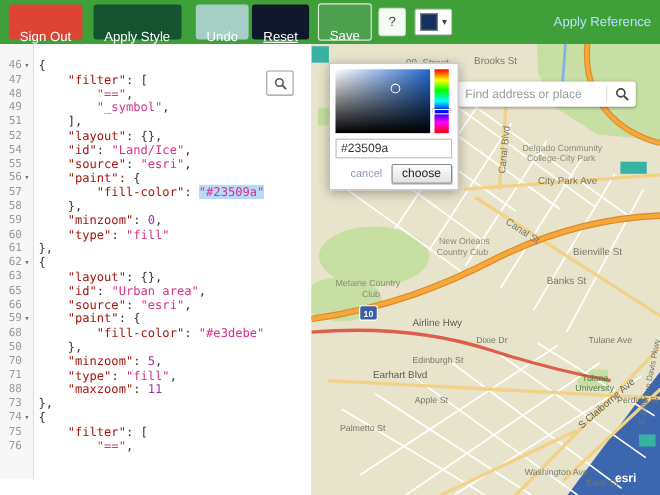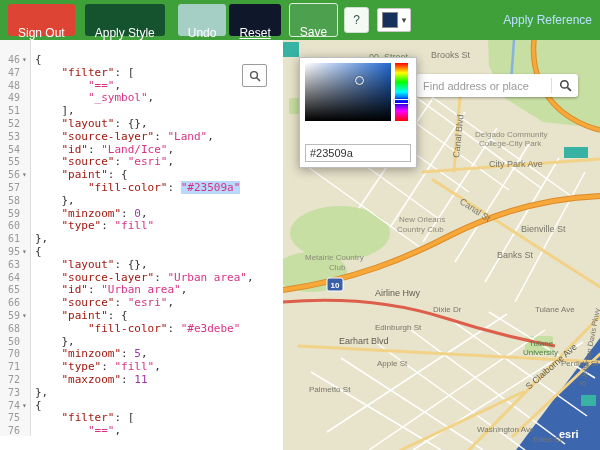--- a/index.html
+++ b/index.html
@@ -46,21 +46,21 @@
   .geo-divider{width:1px;height:15px;background:#ddd;}
   .geo-btn{width:26px;height:100%;border:none;background:transparent;display:flex;align-items:center;justify-content:center;cursor:pointer;}
 
   
   .picker{position:absolute;left:299px;top:57px;width:118px;background:#fff;border:1px solid #bdbdbd;box-shadow:0 2px 10px rgba(0,0,0,.35);padding:5px;box-sizing:border-box;z-index:10;}
   .picker-top{display:flex;gap:4px;}
   .sv{position:relative;width:86px;height:58px;background-image:linear-gradient(to top,#000,rgba(0,0,0,0)),linear-gradient(to right,#fff,#2268d0);cursor:crosshair;}
   .sv-cursor{position:absolute;left:58%;top:22%;width:7px;height:7px;border:1px solid #fff;border-radius:50%;box-shadow:0 0 1px rgba(0,0,0,.9);}
   .hue{position:relative;width:13px;height:58px;background:linear-gradient(to bottom,#f00,#ff0 17%,#0f0 33%,#0ff 50%,#00f 67%,#f0f 83%,#f00);cursor:pointer;}
   .hue-cursor{position:absolute;left:-1px;right:-1px;top:62%;height:3px;border:1px solid #fff;box-shadow:0 0 1px #000;}
-  .hex-input{margin-top:23px;width:100%;box-sizing:border-box;border:1px solid #bbb;font-size:11px;padding:2px 4px;color:#333;font-family:inherit;}
+  .hex-input{margin-top:5px;width:100%;box-sizing:border-box;border:1px solid #bbb;font-size:11px;padding:2px 4px;color:#333;font-family:inherit;}
   .picker-actions{margin-top:5px;display:flex;justify-content:flex-end;align-items:center;gap:8px;}
   .cancel-link{font-size:10px;color:#8a9bb0;text-decoration:none;cursor:pointer;}
   .choose-btn{font-size:11px;color:#222;background:linear-gradient(#fdfdfd,#e2e2e2);border:1px solid #8a8a8a;border-radius:2px;padding:2px 9px;box-shadow:0 1px 1px rgba(0,0,0,.2);font-family:inherit;cursor:pointer;}
 </style>
 </head>
 <body>
 
 <div class="app">
 
   <header class="topbar">
@@ -117,27 +117,20 @@
         </div>
         <div class="cm-row">
           <div class="cm-gutter">
             <span>52</span>
             <span class="cm-fold"></span>
           </div>
           <div class="cm-code"><span class="tok-plain">    </span><span class="tok-key">"layout"</span><span class="tok-plain">: {},</span></div>
         </div>
         <div class="cm-row">
           <div class="cm-gutter">
-            <span>53</span>
-            <span class="cm-fold"></span>
-          </div>
-          <div class="cm-code"><span class="tok-plain">    </span><span class="tok-key">"source-layer"</span><span class="tok-plain">: </span><span class="tok-str">"Land"</span><span class="tok-plain">,</span></div>
-        </div>
-        <div class="cm-row">
-          <div class="cm-gutter">
             <span>54</span>
             <span class="cm-fold"></span>
           </div>
           <div class="cm-code"><span class="tok-plain">    </span><span class="tok-key">"id"</span><span class="tok-plain">: </span><span class="tok-str">"Land/Ice"</span><span class="tok-plain">,</span></div>
         </div>
         <div class="cm-row">
           <div class="cm-gutter">
             <span>55</span>
             <span class="cm-fold"></span>
           </div>
@@ -180,38 +173,31 @@
         </div>
         <div class="cm-row">
           <div class="cm-gutter">
             <span>61</span>
             <span class="cm-fold"></span>
           </div>
           <div class="cm-code"><span class="tok-plain">},</span></div>
         </div>
         <div class="cm-row">
           <div class="cm-gutter">
-            <span>95</span>
+            <span>62</span>
             <span class="cm-fold">▾</span>
           </div>
           <div class="cm-code"><span class="tok-plain">{</span></div>
         </div>
         <div class="cm-row">
           <div class="cm-gutter">
             <span>63</span>
             <span class="cm-fold"></span>
           </div>
           <div class="cm-code"><span class="tok-plain">    </span><span class="tok-key">"layout"</span><span class="tok-plain">: {},</span></div>
-        </div>
-        <div class="cm-row">
-          <div class="cm-gutter">
-            <span>64</span>
-            <span class="cm-fold"></span>
-          </div>
-          <div class="cm-code"><span class="tok-plain">    </span><span class="tok-key">"source-layer"</span><span class="tok-plain">: </span><span class="tok-str">"Urban area"</span><span class="tok-plain">,</span></div>
         </div>
         <div class="cm-row">
           <div class="cm-gutter">
             <span>65</span>
             <span class="cm-fold"></span>
           </div>
           <div class="cm-code"><span class="tok-plain">    </span><span class="tok-key">"id"</span><span class="tok-plain">: </span><span class="tok-str">"Urban area"</span><span class="tok-plain">,</span></div>
         </div>
         <div class="cm-row">
           <div class="cm-gutter">
@@ -250,21 +236,21 @@
         </div>
         <div class="cm-row">
           <div class="cm-gutter">
             <span>71</span>
             <span class="cm-fold"></span>
           </div>
           <div class="cm-code"><span class="tok-plain">    </span><span class="tok-key">"type"</span><span class="tok-plain">: </span><span class="tok-str">"fill"</span><span class="tok-plain">,</span></div>
         </div>
         <div class="cm-row">
           <div class="cm-gutter">
-            <span>72</span>
+            <span>88</span>
             <span class="cm-fold"></span>
           </div>
           <div class="cm-code"><span class="tok-plain">    </span><span class="tok-key">"maxzoom"</span><span class="tok-plain">: </span><span class="tok-num">11</span></div>
         </div>
         <div class="cm-row">
           <div class="cm-gutter">
             <span>73</span>
             <span class="cm-fold"></span>
           </div>
           <div class="cm-code"><span class="tok-plain">},</span></div>
@@ -410,15 +396,19 @@
   <div class="picker">
     <div class="picker-top">
       <div class="sv">
         <span class="sv-cursor"></span>
       </div>
       <div class="hue">
         <span class="hue-cursor"></span>
       </div>
     </div>
     <input class="hex-input" type="text" value="#23509a" style="">
+    <div class="picker-actions">
+      <a class="cancel-link">cancel</a>
+      <button class="choose-btn">choose</button>
+    </div>
   </div>
 
 </div>
 
 </body></html>

